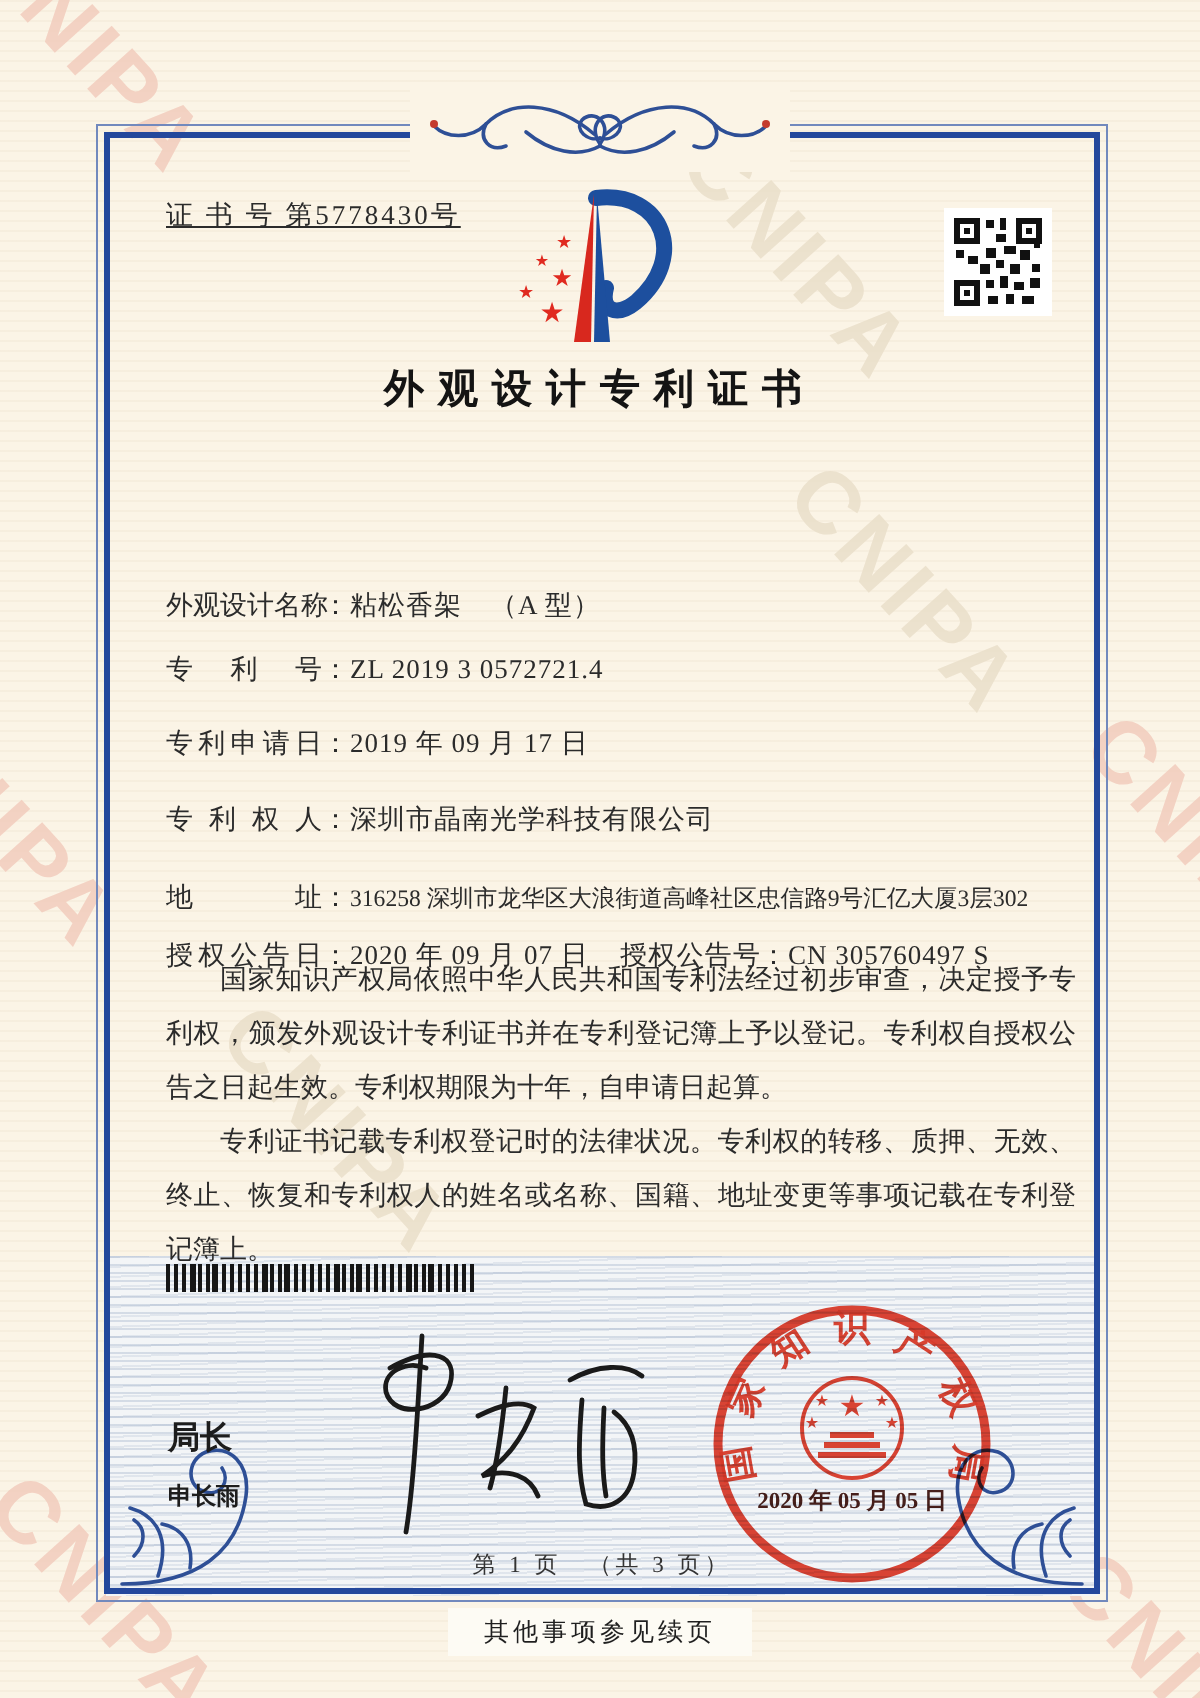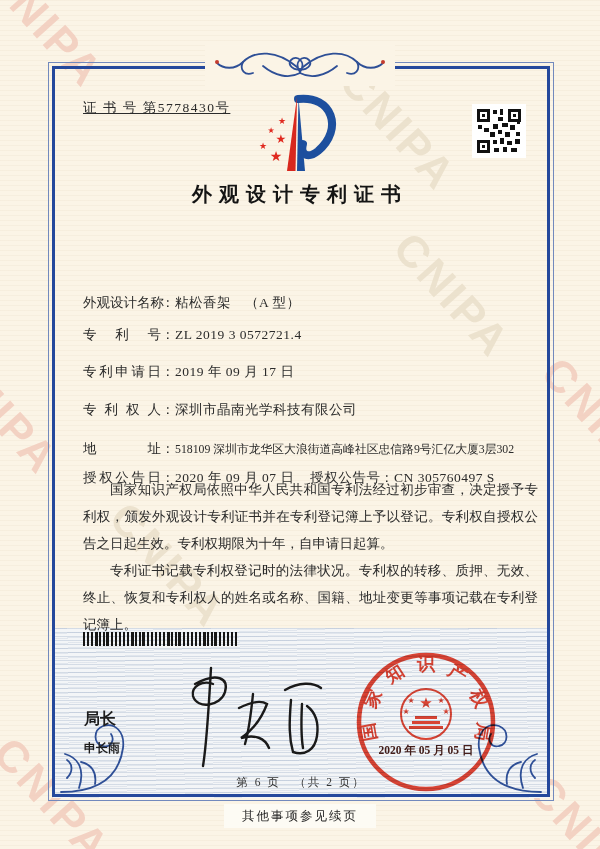--- a/index.html
+++ b/index.html
@@ -174,21 +174,21 @@
   <div class="row" style="top:326px;">
     <span class="lab">专 利 号</span><span class="colon">：</span><span class="val">ZL 2019 3 0572721.4</span>
   </div>
   <div class="row" style="top:363px;">
     <span class="lab">专利申请日</span><span class="colon">：</span><span class="val">2019 年 09 月 17 日</span>
   </div>
   <div class="row" style="top:401px;">
     <span class="lab">专 利 权 人</span><span class="colon">：</span><span class="val">深圳市晶南光学科技有限公司</span>
   </div>
   <div class="row" style="top:440px;">
-    <span class="lab">地 址</span><span class="colon">：</span><span class="val addr">518109 深圳市龙华区大浪街道高峰社区忠信路9号汇亿大厦3层302</span>
+    <span class="lab">地 址</span><span class="colon">：</span><span class="val addr">316258 深圳市龙华区大浪街道高峰社区忠信路9号汇亿大厦3层302</span>
   </div>
   <div class="row" style="top:469px;">
     <span class="lab">授权公告日</span><span class="colon">：</span><span class="val">2020 年 09 月 07 日</span>
     <span class="pair2">
       <span class="lab" style="width:70px;">授权公告号</span><span class="colon">：</span><span class="val">CN 305760497 S</span>
     </span>
   </div>
 
   <div class="body-text">
     <p>国家知识产权局依照中华人民共和国专利法经过初步审查，决定授予专利权，颁发外观设计专利证书并在专利登记簿上予以登记。专利权自授权公告之日起生效。专利权期限为十年，自申请日起算。</p>
@@ -238,18 +238,18 @@
         <g fill="#e23b2a">
           <rect x="63" y="68" width="22" height="3"></rect>
           <rect x="60" y="73" width="28" height="3"></rect>
           <rect x="57" y="78" width="34" height="3"></rect>
         </g>
       </g>
       <text x="74" y="106" font-family="'Liberation Serif',serif" font-weight="bold" font-size="11.5" text-anchor="middle" fill="#4a201b">2020 年 05 月 05 日</text>
     </svg>
   </div>
 
-  <div class="page-footer">第 6 页　（共 2 页）</div>
+  <div class="page-footer">第 1 页　（共 3 页）</div>
 
   <div class="note-box"></div>
   <div class="note">其他事项参见续页</div>
 
 </div>
 
 </body></html>

